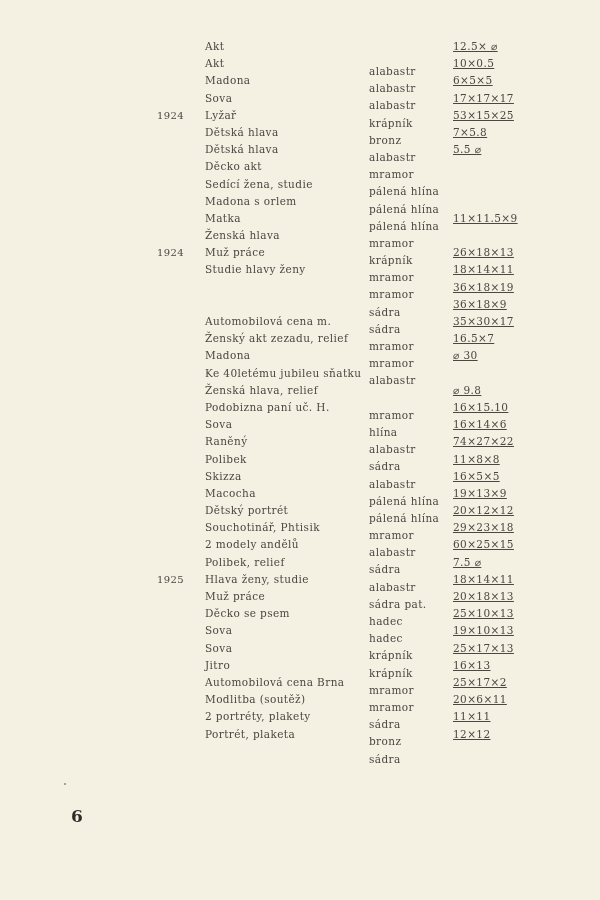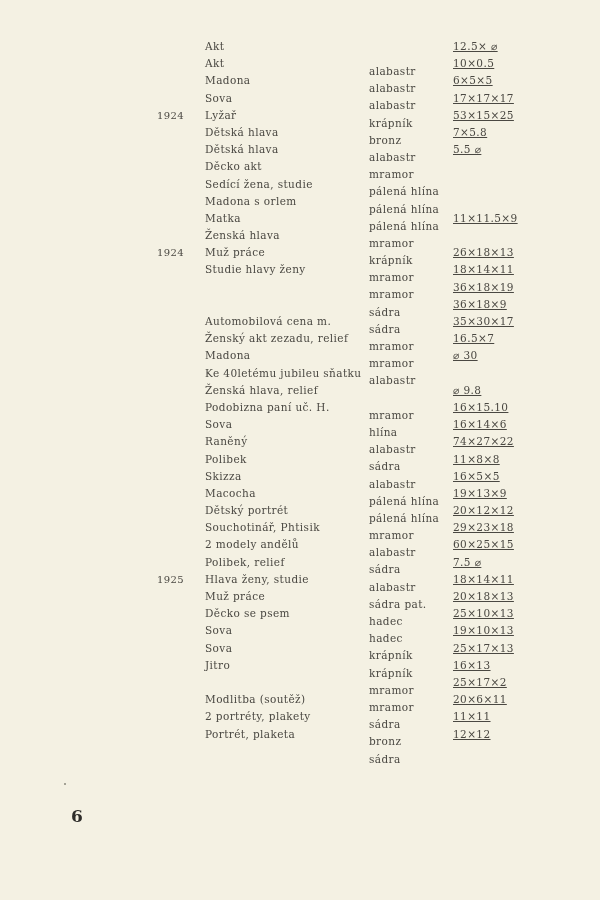--- a/index.html
+++ b/index.html
@@ -286,20 +286,21 @@
       <span class="size">25×17×13</span>
     </div>
     <div class="row">
       <span class="year"></span>
       <span class="title">Jitro</span>
       <span class="material">mramor</span>
       <span class="size">16×13</span>
     </div>
     <div class="row">
       <span class="year"></span>
+      <span class="title">Automobilová cena Brna</span>
       <span class="material">mramor</span>
       <span class="size">25×17×2</span>
     </div>
     <div class="row">
       <span class="year"></span>
       <span class="title">Modlitba (soutěž)</span>
       <span class="material">sádra</span>
       <span class="size">20×6×11</span>
     </div>
     <div class="row">

